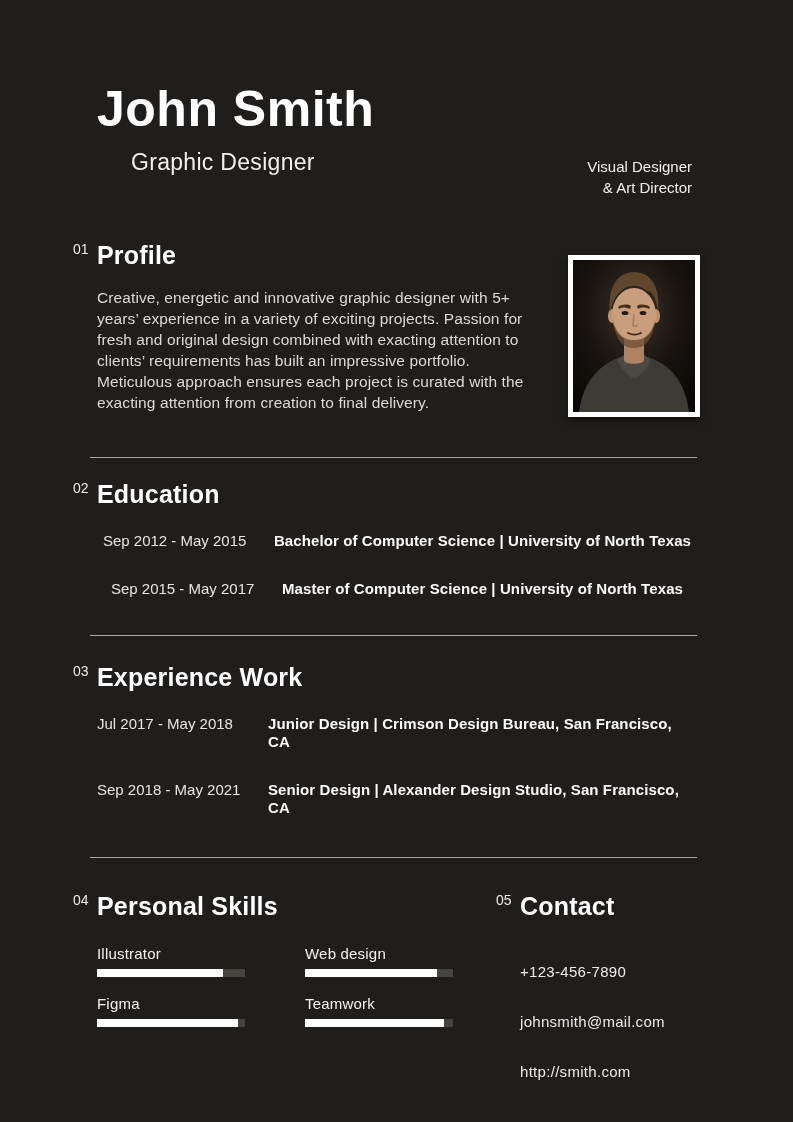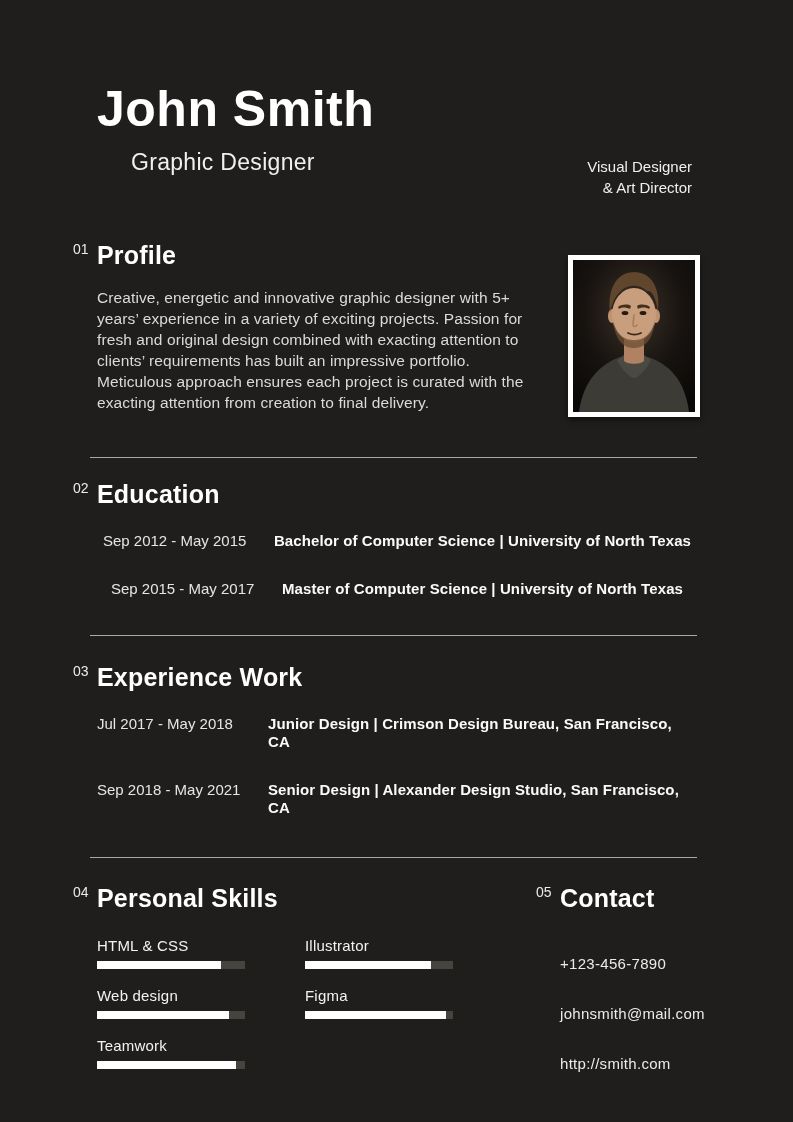--- a/index.html
+++ b/index.html
@@ -45,21 +45,21 @@
   .edu-head{margin-top:21px;}
   .row{display:flex;font-size:15px;line-height:18px;justify-content:center;}
   .row-dates{width:152px;flex:none;color:#e6e5e4;margin-right:19px;}
   .row-desc{font-weight:700;color:#fbfafa;letter-spacing:.1px;}
   .row-1{margin-top:23px;}
   .row-2{margin-top:30px;}
   .divider-2{margin-top:37px;}
   .exp-head{margin-top:26px;}
   .divider-3{margin-top:40px;}
   
-  .bottom{display:flex;margin-top:25px;gap:40px;}
+  .bottom{display:flex;margin-top:33px;}
   .bottom-left{width:423px;flex:none;}
   .bottom-right{flex:1;}
   .skills-grid{
     display:grid;grid-template-columns:148px 148px;
     column-gap:60px;row-gap:18px;margin-top:24px;
   }
   .skill-label{font-size:15px;color:#f3f2f1;margin-bottom:7px;letter-spacing:.2px;}
   .skill-track{height:8px;background:#46443f;width:148px;}
   .skill-fill{height:8px;background:#ffffff;}
   .contact-list{margin-top:42px;}
@@ -162,26 +162,20 @@
   <div class="divider divider-3"></div>
 
   <div class="content bottom">
     <div class="bottom-left">
       <div class="sec-head">
         <span class="sec-num">04</span>
         <h2 class="sec-title">Personal Skills</h2>
       </div>
       <div class="skills-grid">
         <div class="skill">
-          <div class="skill-label">HTML &amp; CSS</div>
-          <div class="skill-track">
-              <div class="skill-fill" style="width: 84%;"></div>
-            </div>
-        </div>
-        <div class="skill">
           <div class="skill-label">Illustrator</div>
           <div class="skill-track">
               <div class="skill-fill" style="width: 85%;"></div>
             </div>
         </div>
         <div class="skill">
           <div class="skill-label">Web design</div>
           <div class="skill-track">
               <div class="skill-fill" style="width: 89%;"></div>
             </div>

